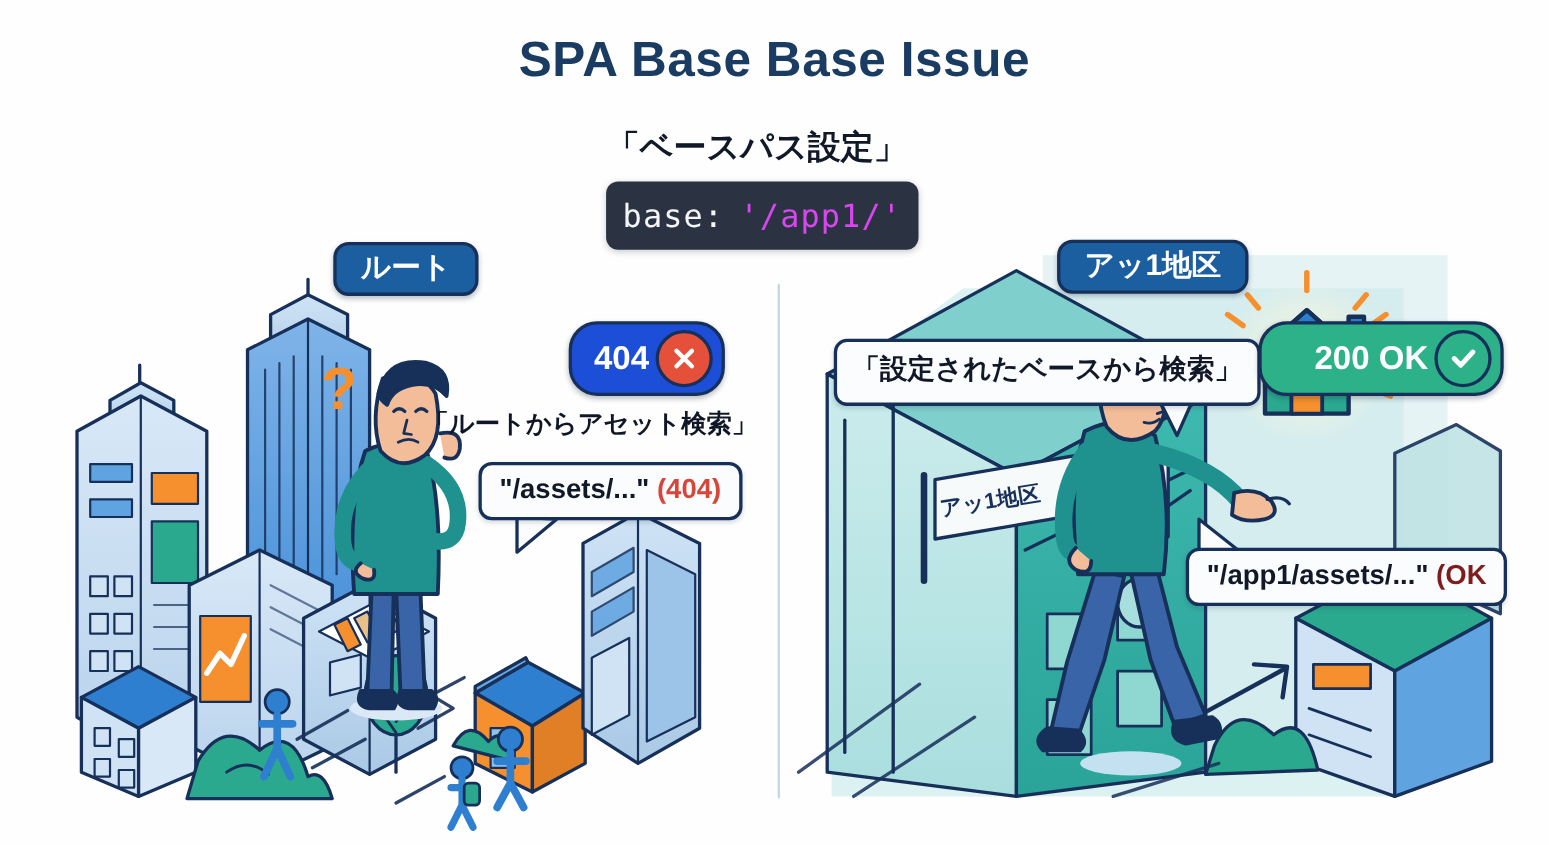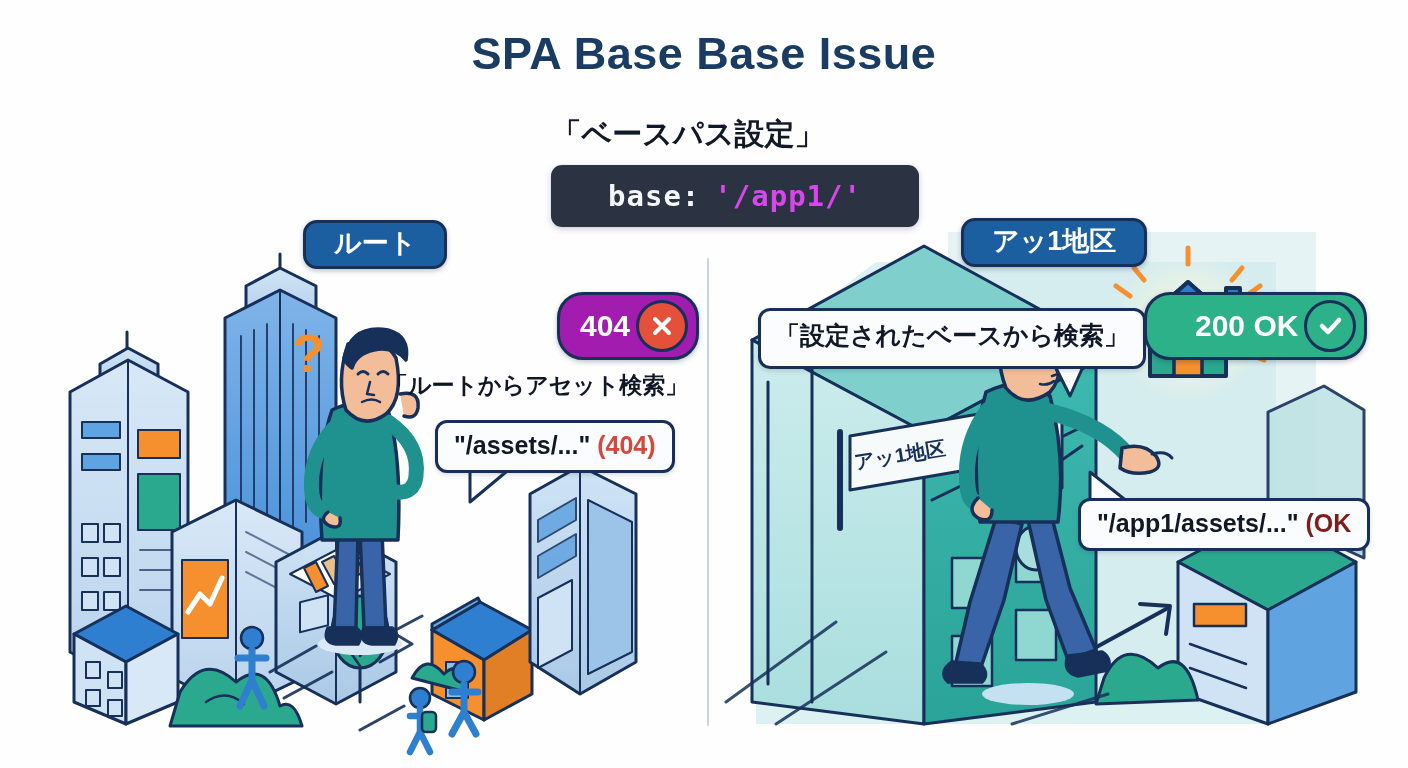--- a/index.html
+++ b/index.html
@@ -16,58 +16,57 @@
   .title{
     position:absolute;top:28px;left:0;width:1408px;text-align:center;
     font-size:45px;font-weight:bold;color:#1b3c62;letter-spacing:.5px;
     white-space:nowrap;
   }
   .subtitle{
     position:absolute;top:114px;left:0;width:1376px;text-align:center;
     font-size:30px;font-weight:bold;color:#111827;white-space:nowrap;
   }
   .codebox{
-    position:absolute;top:165px;left:551px;width:368px;height:62px;
+    position:absolute;top:165px;left:551px;width:284px;height:62px;
     background:#2b3342;border-radius:11px;
     display:flex;align-items:center;justify-content:center;
     font-family:"DejaVu Sans Mono","Liberation Mono",monospace;
     font-size:29px;letter-spacing:1px;
     box-shadow:0 2px 6px rgba(20,30,50,.22);
-    font-weight:bold;
   }
   .code-key{color:#f3f5f7;}
   .code-str{color:#d946ef;margin-left:14px;}
 
   
   .divider{
     position:absolute;left:707px;top:258px;width:2px;height:468px;
     background:#c3d4e4;border-radius:2px;
   }
 
   
   .panel{position:absolute;top:232px;height:492px;}
   .panel-left{left:60px;width:640px;}
   .panel-right{left:716px;width:648px;}
   .scene{position:absolute;inset:0;}
 
   
   .tagbadge{
     position:absolute;background:#1c5fa0;border:3px solid #17305a;
     border-radius:14px;color:#fff;font-weight:bold;font-size:27px;
-    padding:7px 28px 9px;white-space:nowrap;line-height:1;
+    padding:7px 22px 9px;white-space:nowrap;line-height:1;
     box-shadow:0 2px 5px rgba(20,35,60,.28);z-index:30;
   }
   .statbadge{
     position:absolute;border:3px solid #17305a;border-radius:26px;
     display:flex;align-items:center;gap:6px;
     padding:5px 8px 5px 20px;color:#fff;font-weight:bold;font-size:30px;
     white-space:nowrap;line-height:1;z-index:31;
     box-shadow:0 2px 5px rgba(20,35,60,.28);
   }
-  .statbadge.err{background:#a21caf;margin-left:40px;}
+  .statbadge.err{background:#1d4ed8;}
   .statbadge.ok{background:#2db189;padding-left:48px;}
   .statcirc{
     width:46px;height:46px;border-radius:50%;border:3px solid #17305a;
     display:flex;align-items:center;justify-content:center;flex:0 0 auto;
   }
   .statbadge.err .statcirc{background:#e5503a;}
   .statbadge.ok .statcirc{background:#2db189;}
 
   
   .quote{

